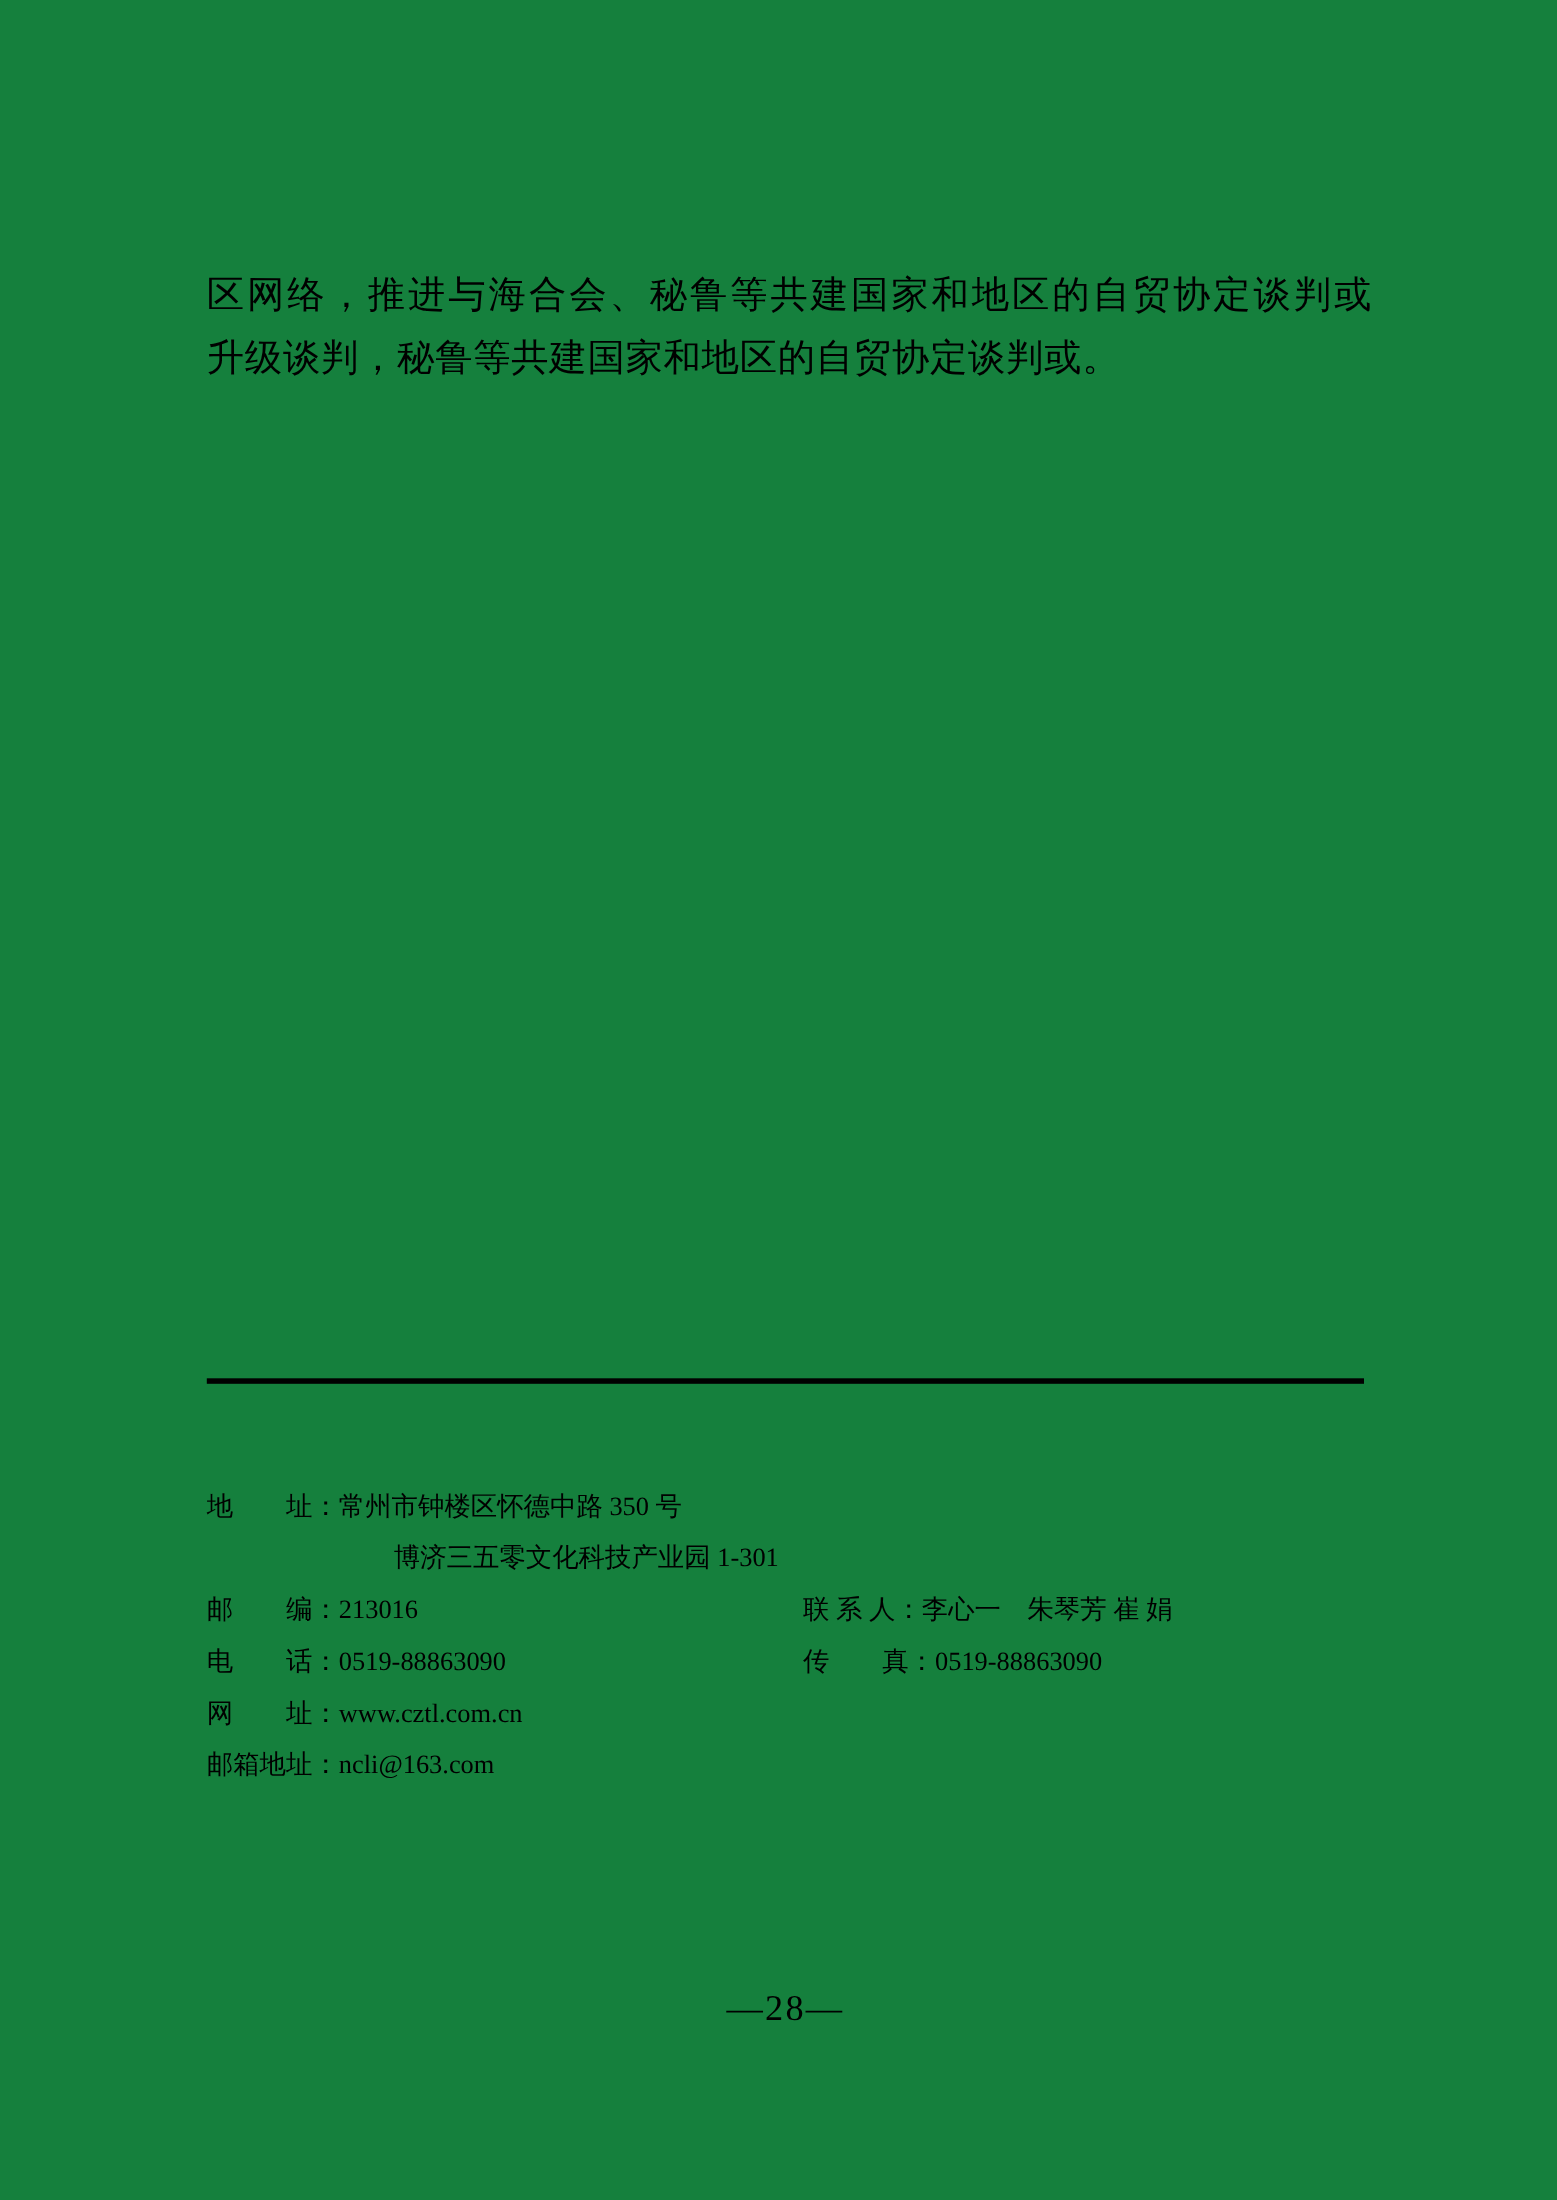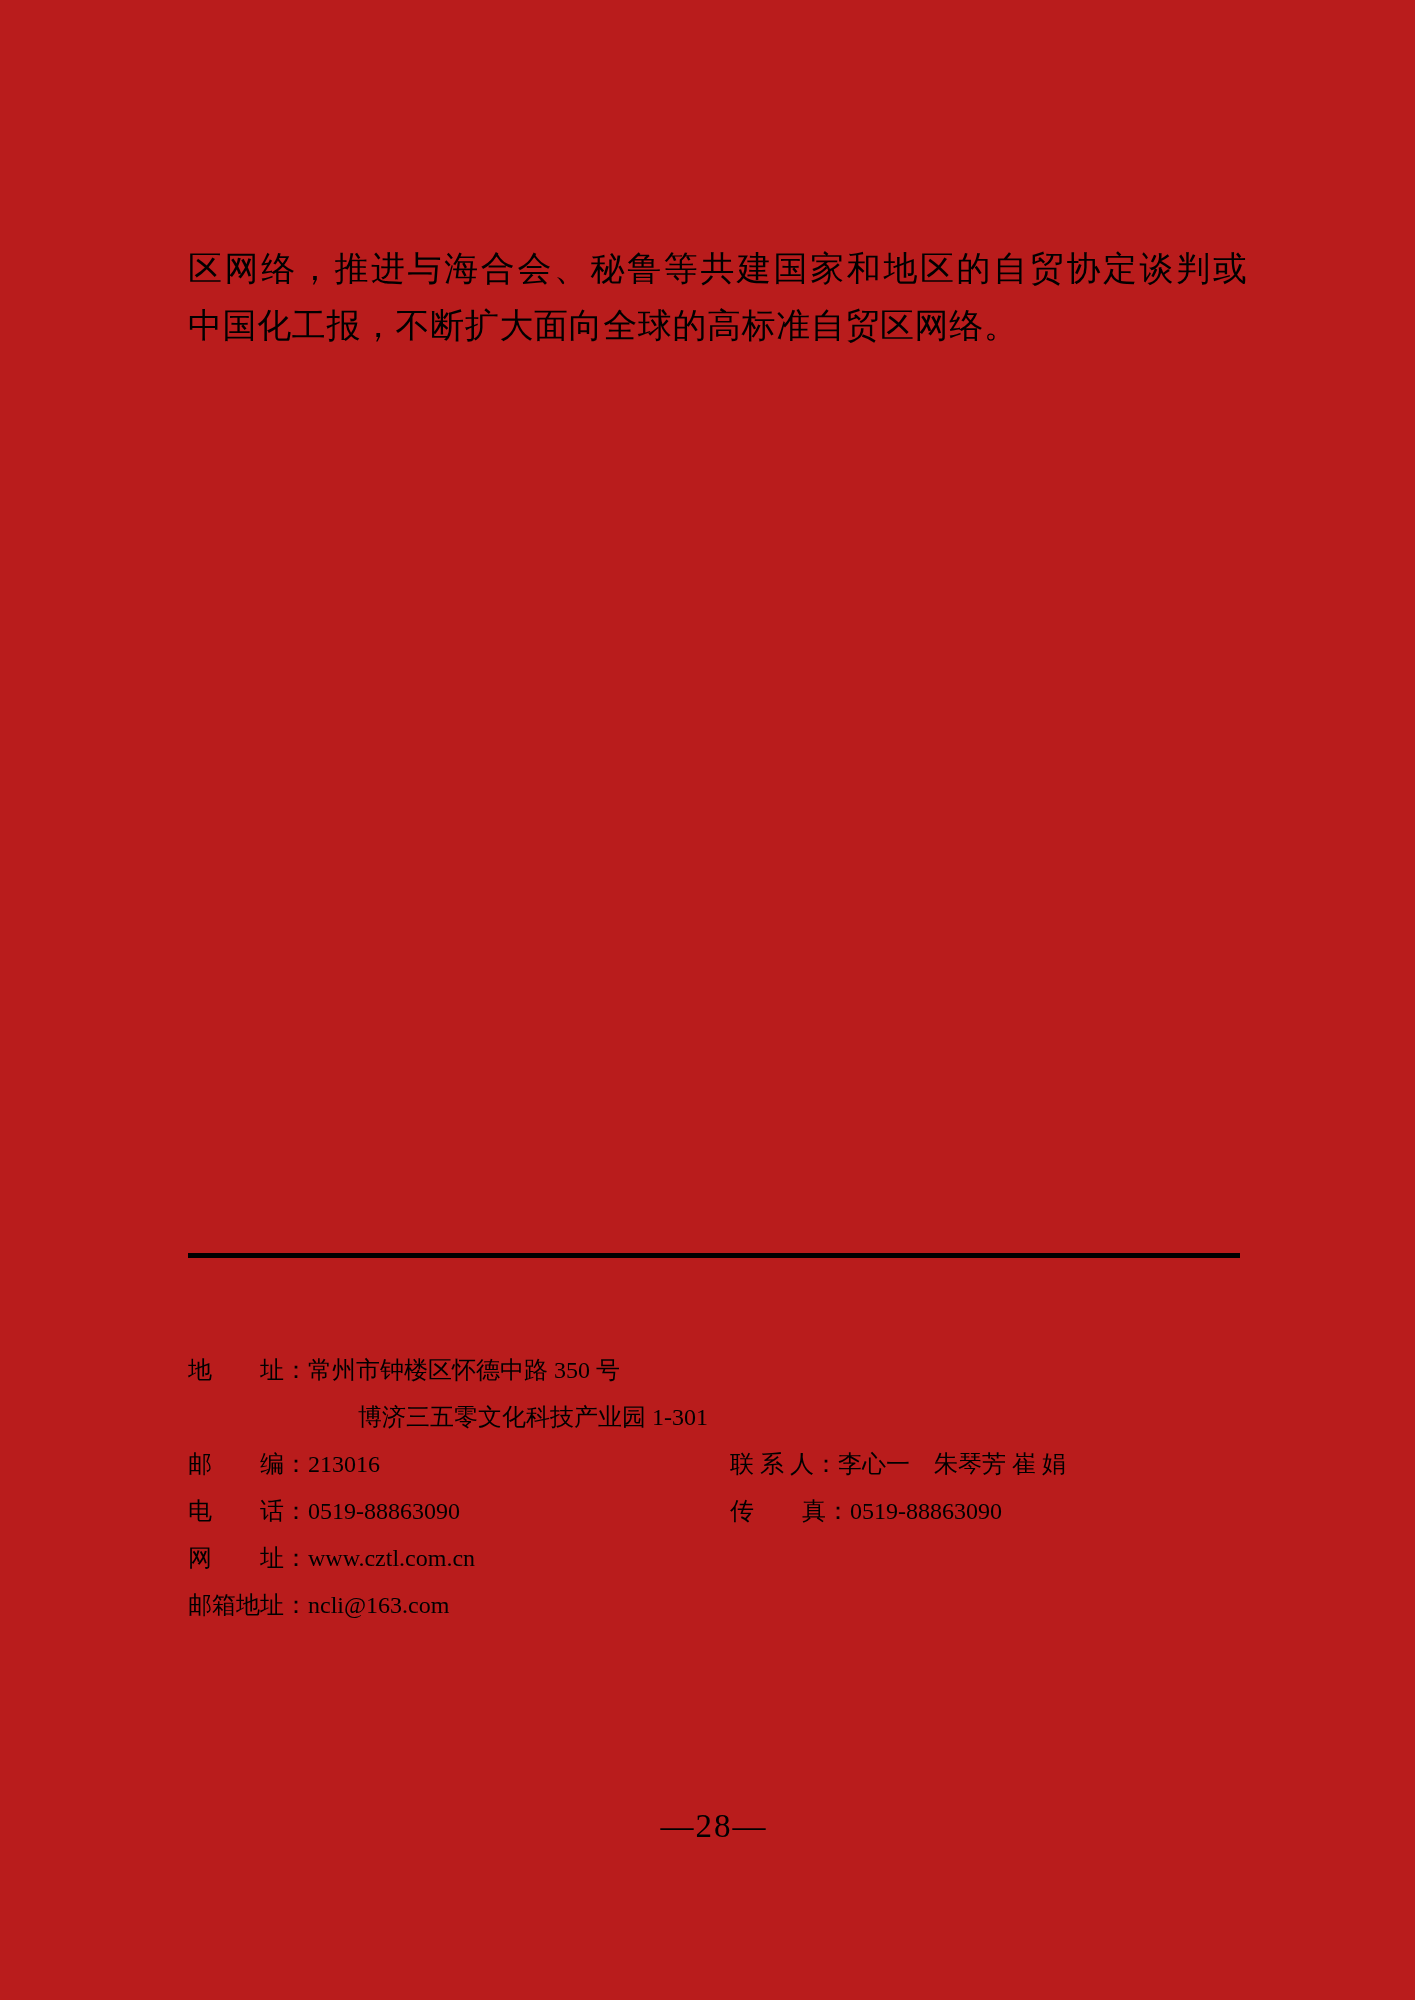--- a/index.html
+++ b/index.html
@@ -4,21 +4,21 @@
 <style>
   html, body {
     margin: 0;
     padding: 0;
     background: #ffffff;
   }
   .page {
     position: relative;
     width: 1415px;
     height: 2000px;
-    background: #b91c1c;
+    background: #15803d;
     color: #000000;
     font-family: "Liberation Serif", "DejaVu Serif", serif;
     overflow: hidden;
   }
   
   .article {
     position: absolute;
     left: 188px;
     top: 240px;
     width: 1056px;
@@ -92,21 +92,21 @@
     letter-spacing: 2px;
   }
 </style>
 </head>
 <body>
 
 <div class="page">
 
   <div class="article">
     <div class="l1">区网络，推进与海合会、秘鲁等共建国家和地区的自贸协定谈判或</div>
-    <div class="l2">中国化工报，不断扩大面向全球的高标准自贸区网络。</div>
+    <div class="l2">升级谈判，秘鲁等共建国家和地区的自贸协定谈判或。</div>
   </div>
 
   <div class="footer-rule"></div>
 
 
   <div class="contact">
 
     <div class="row">
       <span class="label">地　　址：</span><span class="value">常州市钟楼区怀德中路 350 号</span>
     </div>

